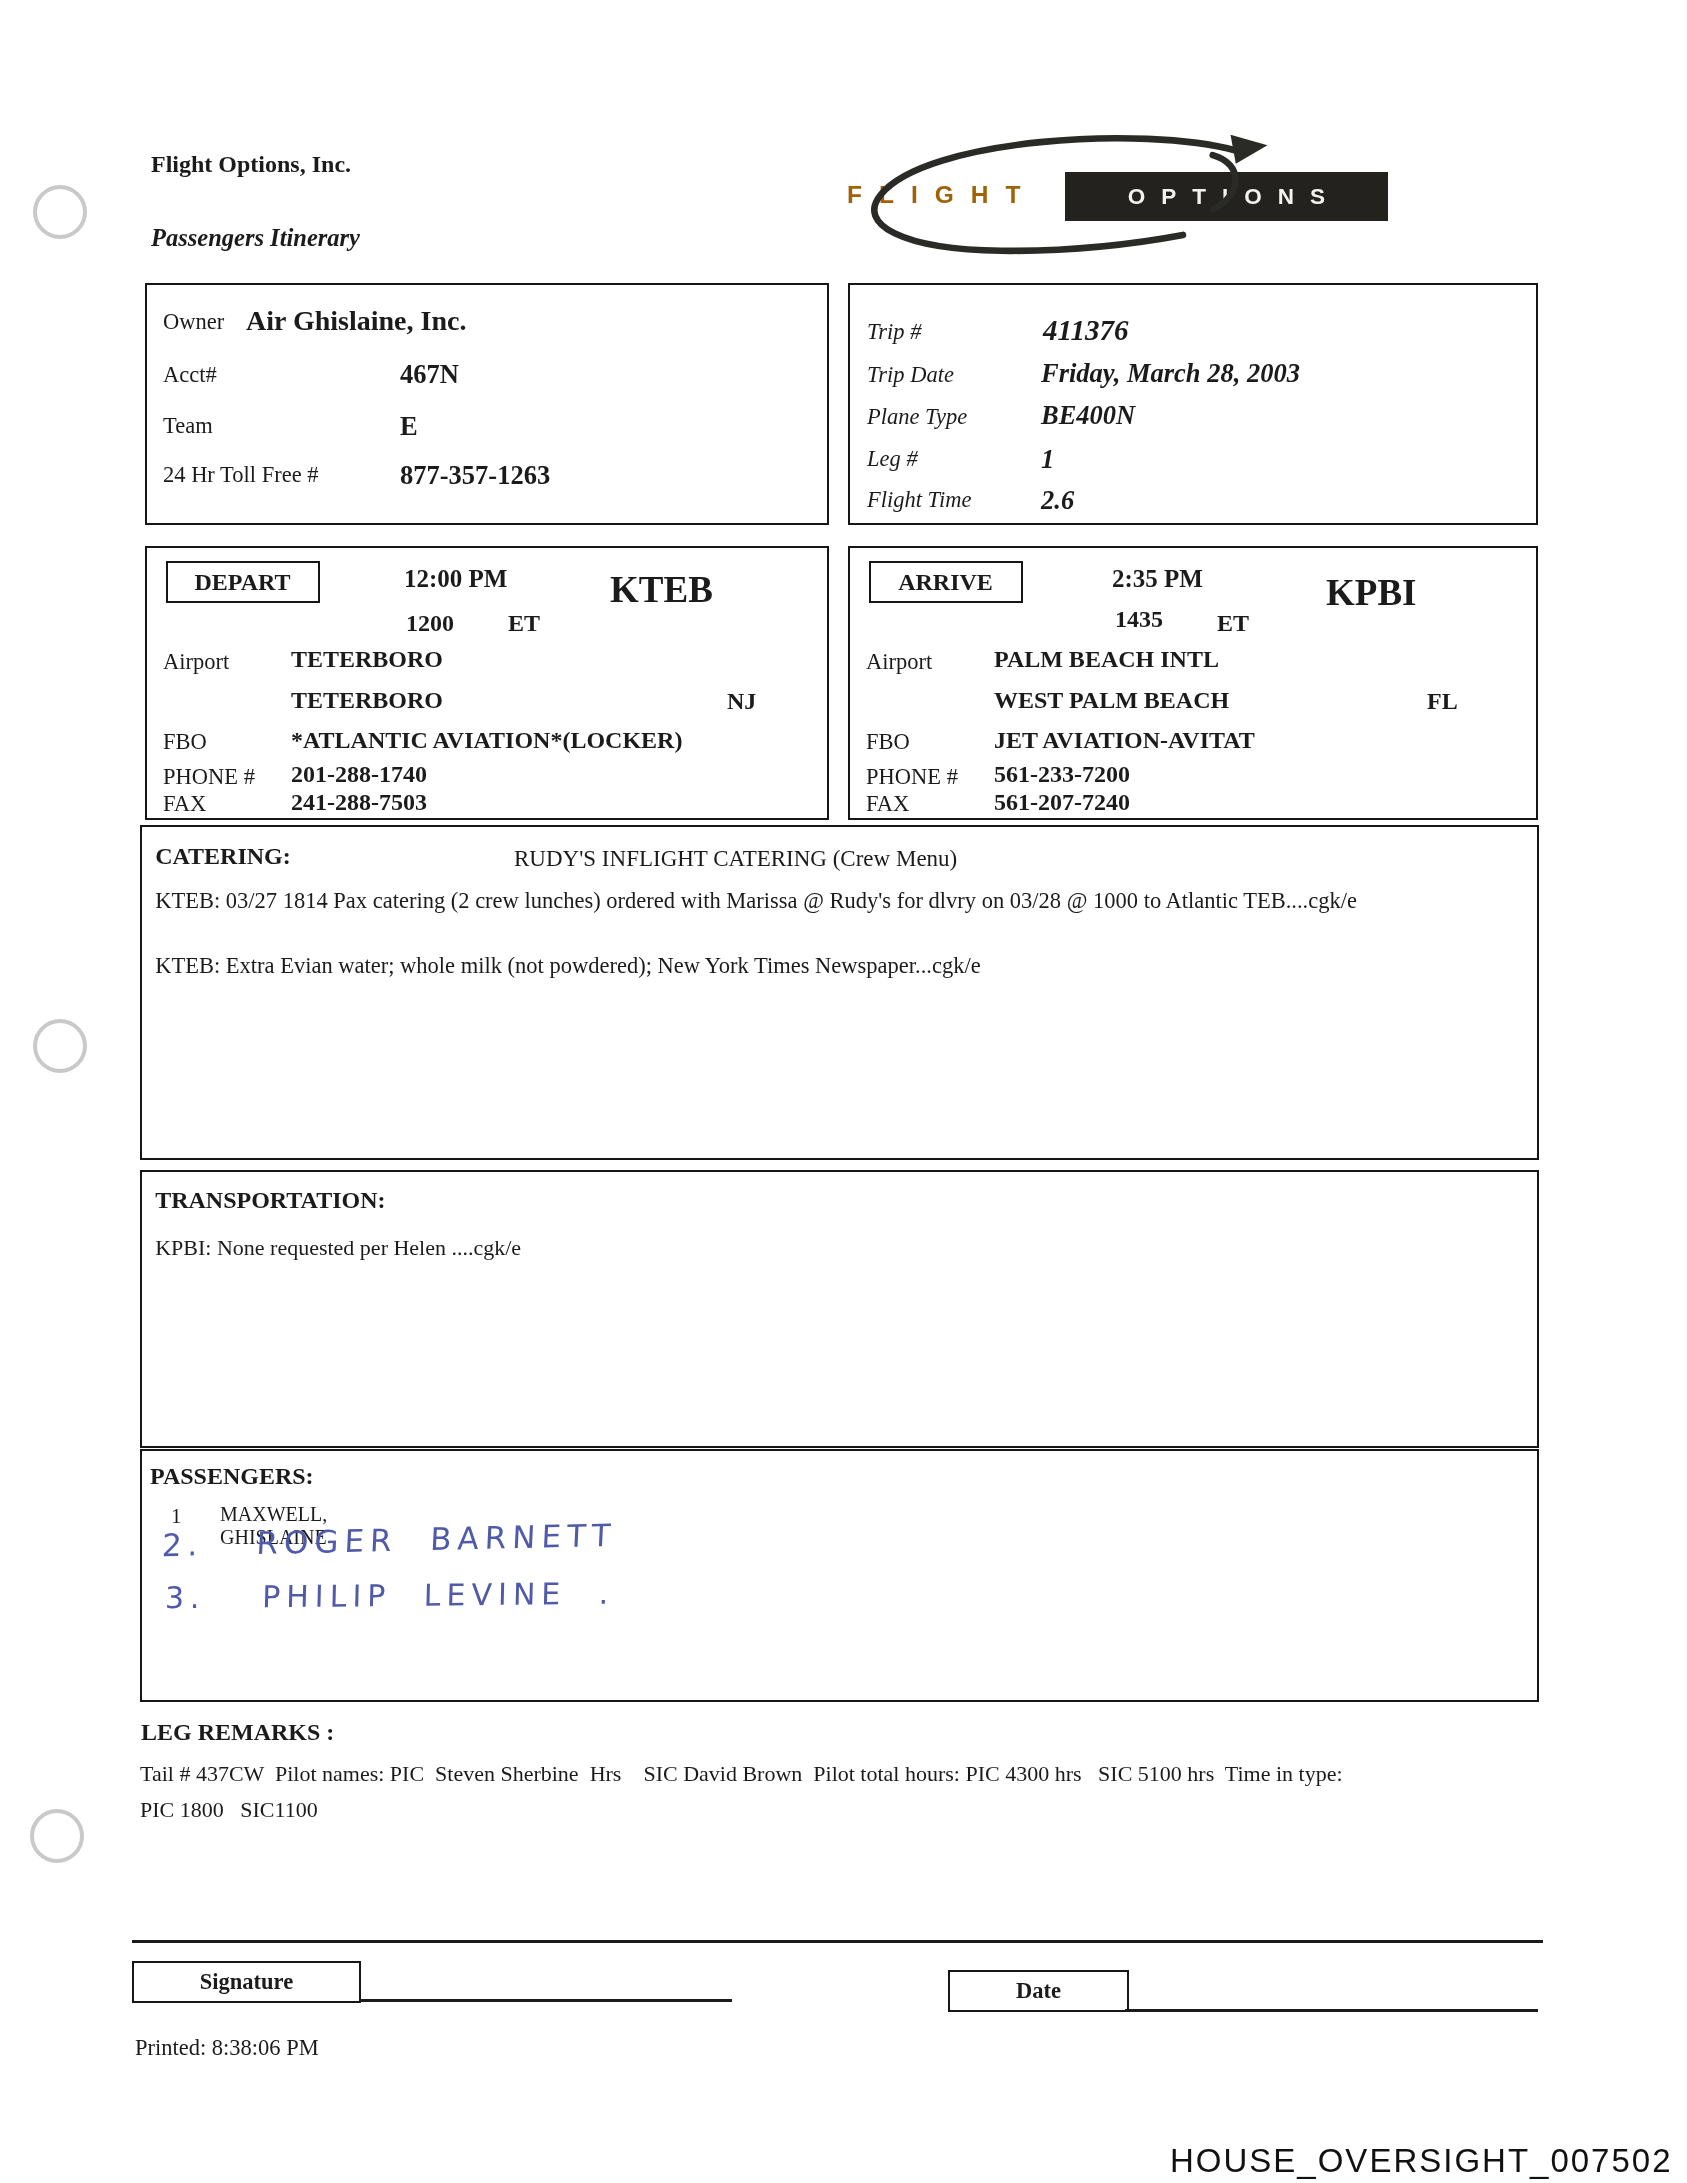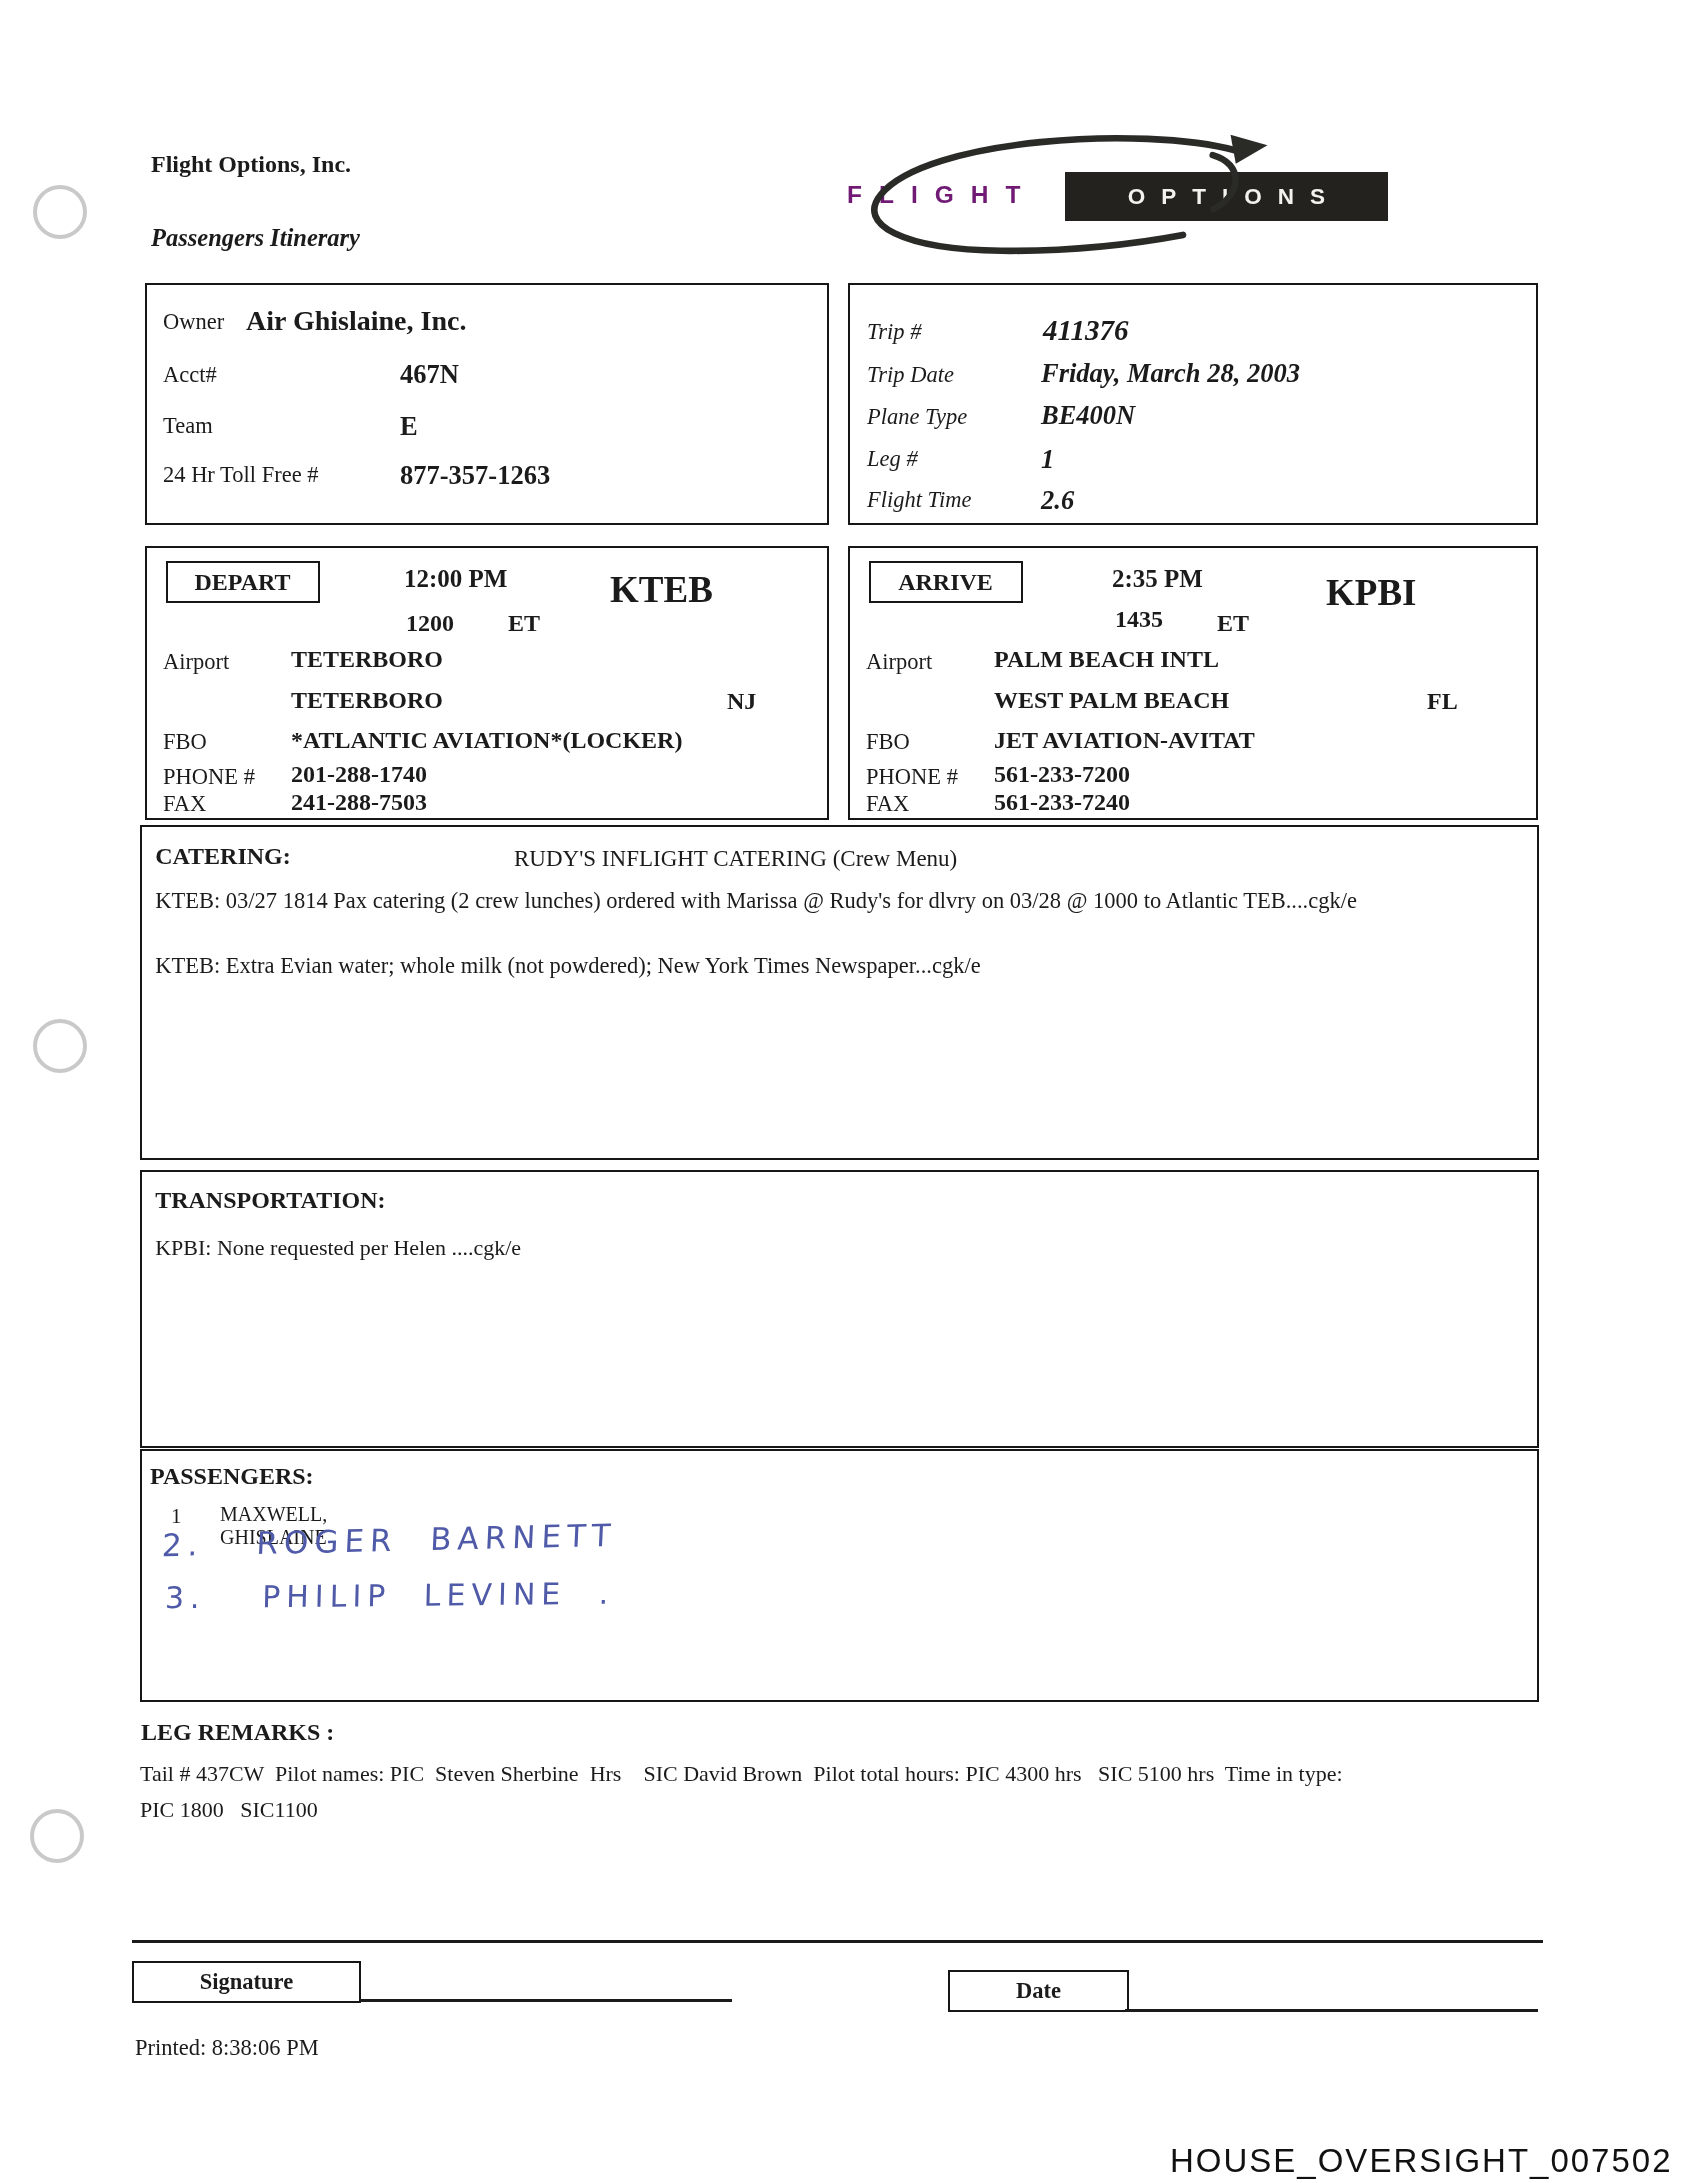--- a/index.html
+++ b/index.html
@@ -13,21 +13,21 @@
   .prewrap{white-space:pre-wrap;}
   .b{font-weight:bold;}
   
   .fax{font-family:"Liberation Mono","DejaVu Sans Mono",monospace;font-size:29px;letter-spacing:1.3px;color:#161616;}
   
   .company{font-size:24px;font-weight:bold;}
   .doctitle{font-size:24.5px;font-weight:bold;font-style:italic;}
   
   .logo{left:839px;top:132px;width:556px;height:132px;}
   .logo-flight{left:8px;top:49px;font-family:"Liberation Sans","DejaVu Sans",sans-serif;
-    font-size:24.5px;font-weight:bold;letter-spacing:17px;color:#701a75;}
+    font-size:24.5px;font-weight:bold;letter-spacing:17px;color:#a16207;}
   .logo-box{left:226px;top:40px;width:323px;height:49px;background:#24221e;}
   .logo-options{width:100%;text-align:center;line-height:49px;font-family:"Liberation Sans","DejaVu Sans",sans-serif;
     font-size:22.5px;font-weight:bold;letter-spacing:16px;color:#f4f2ee;text-indent:16px;}
   
   .frame{border:2.6px solid #161616;background:#fff;}
   .label{font-size:22.5px;}
   .val{font-size:26.5px;font-weight:bold;}
   .innerbox{border:2.6px solid #161616;text-align:center;}
   .term-title{font-size:24px;font-weight:bold;line-height:38px;}
   .note{font-size:22.5px;line-height:1.45;}
@@ -120,21 +120,21 @@
     <span class="abs b" style="left:367px;top:62px;font-size:24px;">ET</span>
     <span class="abs label" style="left:16px;top:101px;">Airport</span>
     <span class="abs b" style="left:144px;top:98px;font-size:24px;">PALM BEACH INTL</span>
     <span class="abs b" style="left:144px;top:139px;font-size:24px;">WEST PALM BEACH</span>
     <span class="abs b" style="left:577px;top:140px;font-size:24px;">FL</span>
     <span class="abs label" style="left:16px;top:181px;">FBO</span>
     <span class="abs b" style="left:144px;top:179px;font-size:24px;">JET AVIATION-AVITAT</span>
     <span class="abs label" style="left:16px;top:216px;">PHONE #</span>
     <span class="abs b" style="left:144px;top:213px;font-size:24px;">561-233-7200</span>
     <span class="abs label" style="left:16px;top:243px;">FAX</span>
-    <span class="abs b" style="left:144px;top:241px;font-size:24px;">561-233-7240</span>
+    <span class="abs b" style="left:144px;top:241px;font-size:24px;">561-207-7240</span>
   </div>
 
   <div class="abs frame" style="left:140px;top:825px;width:1395px;height:331px;">
     <span class="abs b" style="left:13.2px;top:16px;font-size:24px;">CATERING:</span>
     <span class="abs" style="left:372px;top:18.5px;font-size:23px;">RUDY'S INFLIGHT CATERING (Crew Menu)</span>
     <div class="abs note" style="left:13.2px;top:58px;width:1363px;">KTEB: 03/27 1814 Pax catering (2 crew lunches) ordered with Marissa @ Rudy's for dlvry on 03/28 @ 1000 to Atlantic TEB....cgk/e</div>
     <div class="abs note" style="left:13.2px;top:123px;width:1363px;">KTEB: Extra Evian water; whole milk (not powdered); New York Times Newspaper...cgk/e</div>
   </div>
 
   <div class="abs frame" style="left:140px;top:1170px;width:1395px;height:274px;">

